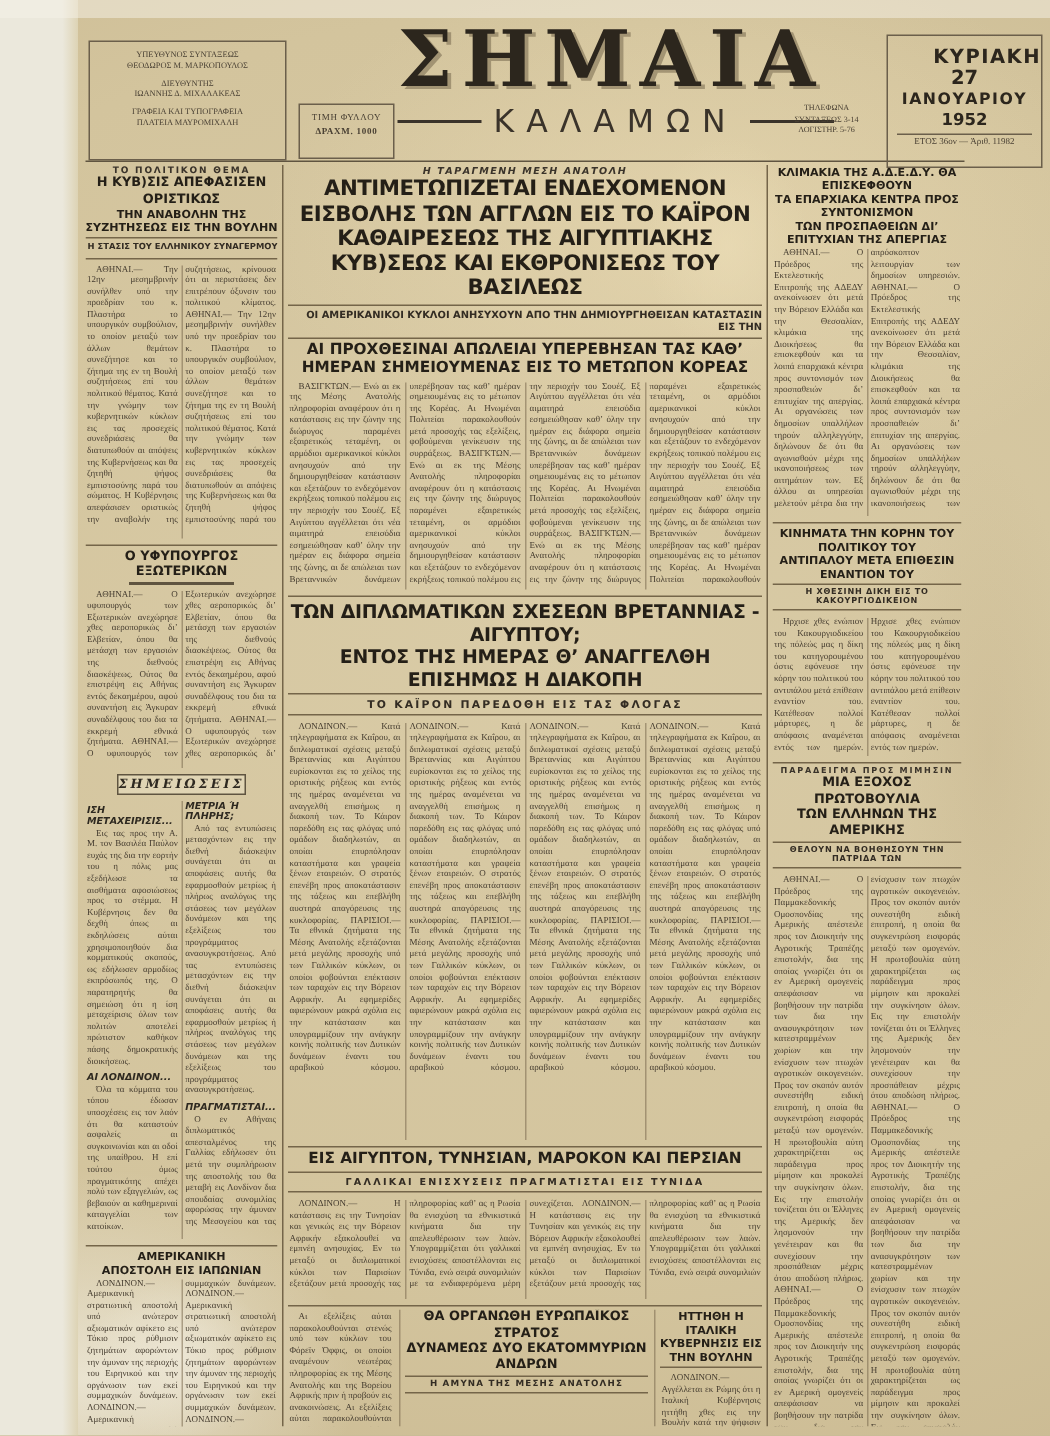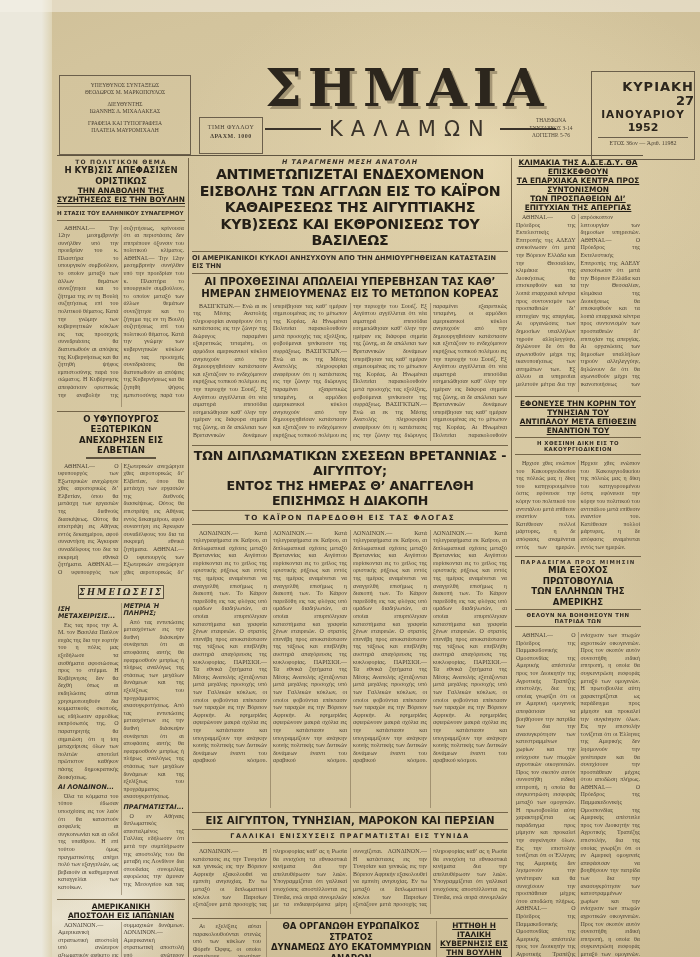--- a/index.html
+++ b/index.html
@@ -8,53 +8,53 @@
     radial-gradient(ellipse 420px 260px at 67% 16%, rgba(236,220,180,.55), rgba(236,220,180,0) 70%),
     radial-gradient(ellipse 260px 200px at 8% 96%, rgba(240,236,222,.8), rgba(240,236,222,0) 70%),
     radial-gradient(ellipse 900px 700px at 50% 45%, #d9cba6 0%, #d3c49d 60%, #c8b78f 100%);
     color:#3c342a;}
   .left-strip{position:absolute;left:0;top:0;width:52px;height:957px;background:linear-gradient(90deg,#ebe8dc 80%,#ddd3b4);}
   .top-strip{position:absolute;left:0;top:0;width:700px;height:12px;background:rgba(245,242,232,.5);}
   .stain{position:absolute;border-radius:50%;pointer-events:none;}
   .page{position:absolute;left:57px;top:13px;width:586px;height:938px;}
 
   
-  .masthead{position:relative;height:93px;margin-top:48px;}
+  .masthead{position:relative;height:93px;}
   .mh-box{position:absolute;border:1px solid #6b5f4b;text-align:center;color:#4a4134;}
   .pubbox{left:2px;top:14px;width:130px;height:72px;font-size:5.6px;line-height:7px;padding-top:6px;}
   .pubbox .grp{margin-bottom:5px;}
   .pricebox{left:142px;top:56px;width:62px;height:30px;font-size:6px;line-height:9px;padding-top:5px;letter-spacing:.5px;}
   .titlewrap{position:absolute;left:208px;top:0;width:250px;text-align:center;}
   .nameplate{font-family:"DejaVu Serif",serif;font-weight:bold;font-size:52px;line-height:54px;letter-spacing:6px;color:#2c261d;text-shadow:2.5px 2.5px 0 rgba(110,96,70,.5);}
   .subname{display:flex;align-items:center;justify-content:space-between;gap:8px;margin-top:2px;color:#3a332a;}
   .subname .dash{flex:0 0 56px;border-top:2px solid #3a332a;}
   .subname .txt{font-size:21px;letter-spacing:8px;font-family:"DejaVu Sans",sans-serif;}
   .phones{position:absolute;left:462px;top:56px;width:64px;font-size:5.4px;line-height:7.5px;text-align:center;color:#4a4134;}
   .datebox{left:534px;top:10px;width:102px;height:80px;padding-top:7px;}
   .datebox .d1{font-family:"DejaVu Sans",sans-serif;font-weight:bold;font-size:13px;line-height:15px;color:#2c261d;letter-spacing:1px;text-align:right;}
-  .datebox .d2{font-family:"DejaVu Sans",sans-serif;font-weight:bold;font-size:13px;line-height:14px;color:#2c261d;text-align:right;}
+  .datebox .d2{font-family:"DejaVu Sans",sans-serif;font-weight:bold;font-size:13px;line-height:14px;color:#2c261d;}
   .datebox .d3{font-family:"DejaVu Sans",sans-serif;font-weight:bold;font-size:10.5px;line-height:13px;color:#2c261d;letter-spacing:1px;}
   .datebox .d4{font-family:"DejaVu Sans",sans-serif;font-weight:bold;font-size:11px;line-height:13px;color:#2c261d;}
   .datebox .d5{font-size:6px;border-top:1px solid #6b5f4b;margin:3px 6px 0 6px;padding-top:2px;color:#4a4134;}
   .mh-rule{border-top:1.5px solid #5f5440;margin-top:1px;}
 
   
   .main{display:grid;grid-template-columns:128px 324px 126px;column-gap:3px;height:841px;overflow:hidden;margin-top:2px;}
   .colL,.colC,.colR{overflow:hidden;}
   .colC{border-left:1px solid #746549;border-right:1px solid #746549;padding:0 3px;}
 
   .kicker{font-family:"DejaVu Sans",sans-serif;font-weight:bold;font-style:italic;font-size:6.4px;text-align:center;letter-spacing:1px;color:#3a332a;}
   .kicker2{font-family:"DejaVu Sans",sans-serif;font-weight:bold;font-size:6px;text-align:center;letter-spacing:1.2px;color:#3a332a;}
   .hL{font-family:"DejaVu Sans",sans-serif;font-weight:bold;text-align:center;color:#241f17;}
   .h-xl{font-size:14.2px;line-height:16.5px;letter-spacing:-.3px;}
   .h-lg{font-size:12.6px;line-height:15px;letter-spacing:-.2px;}
   .h-md{font-size:10.2px;line-height:12.5px;}
   .h-sm{font-size:8.6px;line-height:10.5px;}
-  .h-xs{font-size:7.4px;line-height:9px;text-decoration:underline;}
-  .deck{font-family:"DejaVu Sans",sans-serif;font-weight:bold;font-size:6.6px;line-height:8.5px;text-align:left;color:#332c23;border-top:1px solid #746549;border-bottom:1px solid #746549;padding:2px 0;margin:2px 0;}
+  .h-xs{font-size:7.4px;line-height:9px;}
+  .deck{font-family:"DejaVu Sans",sans-serif;font-weight:bold;font-size:6.6px;line-height:8.5px;text-align:right;color:#332c23;border-top:1px solid #746549;border-bottom:1px solid #746549;padding:2px 0;margin:2px 0;}
   .subdeck{font-family:"DejaVu Sans",sans-serif;font-weight:bold;font-size:7.2px;letter-spacing:1.5px;text-align:center;color:#332c23;border-top:1px solid #746549;border-bottom:1px solid #746549;padding:2px 0;margin:2px 0 3px 0;}
   .rule{border-top:1px solid #746549;margin:2px 0;}
   .bodytext{font-size:6px;line-height:7.6px;text-align:justify;color:#463d30;columns:2;column-gap:5px;column-rule:1px solid rgba(120,104,77,.55);overflow:hidden;padding:2px 1px;}
   .cols4{columns:4;column-gap:6px;}
   .cols1{columns:1;}
   .bodytext p{margin:0 0 3px 0;text-indent:6px;}
   .crosshead{font-family:"DejaVu Sans",sans-serif;font-weight:bold;font-style:italic;font-size:6.4px;text-align:left;color:#2e2920;margin:3px 0 1px 0;}
   .notesbadge{display:block;width:84px;margin:2px auto;border:1px solid #5f5440;font-family:"DejaVu Serif",serif;font-style:italic;font-weight:bold;font-size:8.5px;text-align:left;letter-spacing:2px;padding:1px 0;color:#2e2920;background:rgba(255,250,235,.25);}
   .flourish{width:70px;margin:1px auto 2px auto;border-bottom:2px double #5f5440;}
   .bottomrow{display:grid;grid-template-columns:70px 166px 1fr;column-gap:4px;height:168px;overflow:hidden;}
@@ -126,21 +126,20 @@
         <div class="hL h-sm">Η ΚΥΒ)ΣΙΣ ΑΠΕΦΑΣΙΣΕΝ ΟΡΙΣΤΙΚΩΣ</div>
         <div class="hL h-xs">ΤΗΝ ΑΝΑΒΟΛΗΝ ΤΗΣ ΣΥΖΗΤΗΣΕΩΣ ΕΙΣ ΤΗΝ ΒΟΥΛΗΝ</div>
         <div class="deck" style="font-size:5.6px">Η ΣΤΑΣΙΣ ΤΟΥ ΕΛΛΗΝΙΚΟΥ ΣΥΝΑΓΕΡΜΟΥ</div>
         <div class="bodytext" style="height:182px">
           <p>ΑΘΗΝΑΙ.— Την 12ην μεσημβρινήν συνήλθεν υπό την προεδρίαν του κ. Πλαστήρα το υπουργικόν συμβούλιον, το οποίον μεταξύ των άλλων θεμάτων συνεζήτησε και το ζήτημα της εν τη Βουλή συζητήσεως επί του πολιτικού θέματος. Κατά την γνώμην των κυβερνητικών κύκλων εις τας προσεχείς συνεδριάσεις θα διατυπωθούν αι απόψεις της Κυβερνήσεως και θα ζητηθή ψήφος εμπιστοσύνης παρά του σώματος. Η Κυβέρνησις απεφάσισεν οριστικώς την αναβολήν της συζητήσεως, κρίνουσα ότι αι περιστάσεις δεν επιτρέπουν όξυνσιν του πολιτικού κλίματος. ΑΘΗΝΑΙ.— Την 12ην μεσημβρινήν συνήλθεν υπό την προεδρίαν του κ. Πλαστήρα το υπουργικόν συμβούλιον, το οποίον μεταξύ των άλλων θεμάτων συνεζήτησε και το ζήτημα της εν τη Βουλή συζητήσεως επί του πολιτικού θέματος. Κατά την γνώμην των κυβερνητικών κύκλων εις τας προσεχείς συνεδριάσεις θα διατυπωθούν αι απόψεις της Κυβερνήσεως και θα ζητηθή ψήφος εμπιστοσύνης παρά του σώματος. Η Κυβέρνησις απεφάσισεν οριστικώς την αναβολήν της συζητήσεως, κρίνουσα ότι αι περιστάσεις δεν επιτρέπουν όξυνσιν του πολιτικού κλίματος.</p>
 
         </div>
 
         <div class="rule"></div>
         <div class="hL h-sm">Ο ΥΦΥΠΟΥΡΓΟΣ ΕΞΩΤΕΡΙΚΩΝ</div>
-        <div class="hL h-sm">ΑΝΕΧΩΡΗΣΕΝ ΕΙΣ ΕΛΒΕΤΙΑΝ</div>
         <div class="flourish"></div>
         <div class="bodytext" style="height:118px">
           <p>ΑΘΗΝΑΙ.— Ο υφυπουργός των Εξωτερικών ανεχώρησε χθες αεροπορικώς δι’ Ελβετίαν, όπου θα μετάσχη των εργασιών της διεθνούς διασκέψεως. Ούτος θα επιστρέψη εις Αθήνας εντός δεκαημέρου, αφού συναντήση εις Άγκυραν συναδέλφους του δια τα εκκρεμή εθνικά ζητήματα. ΑΘΗΝΑΙ.— Ο υφυπουργός των Εξωτερικών ανεχώρησε χθες αεροπορικώς δι’ Ελβετίαν, όπου θα μετάσχη των εργασιών της διεθνούς διασκέψεως. Ούτος θα επιστρέψη εις Αθήνας εντός δεκαημέρου, αφού συναντήση εις Άγκυραν συναδέλφους του δια τα εκκρεμή εθνικά ζητήματα. ΑΘΗΝΑΙ.— Ο υφυπουργός των Εξωτερικών ανεχώρησε χθες αεροπορικώς δι’ Ελβετίαν, όπου θα μετάσχη των εργασιών της διεθνούς διασκέψεως. Ούτος θα επιστρέψη εις Αθήνας εντός δεκαημέρου, αφού συναντήση εις Άγκυραν συναδέλφους του δια τα εκκρεμή εθνικά ζητήματα.</p>
         </div>
 
         <div class="notesbadge">ΣΗΜΕΙΩΣΕΙΣ</div>
         <div class="bodytext" style="height:292px">
           <div class="crosshead">ΙΣΗ ΜΕΤΑΧΕΙΡΙΣΙΣ...</div>
           <p>Εις τας προς την Α. Μ. τον Βασιλέα Παύλον ευχάς της δια την εορτήν του η πόλις μας εξεδήλωσε τα αισθήματα αφοσιώσεως προς το στέμμα. Η Κυβέρνησις δεν θα δεχθή όπως αι εκδηλώσεις αύται χρησιμοποιηθούν δια κομματικούς σκοπούς, ως εδήλωσεν αρμοδίως εκπρόσωπός της. Ο παρατηρητής θα σημειώση ότι η ίση μεταχείρισις όλων των πολιτών αποτελεί πρώτιστον καθήκον πάσης δημοκρατικής διοικήσεως.</p>
           <div class="crosshead">ΑΙ ΛΟΝΔΙΝΟΝ...</div>
@@ -212,21 +211,21 @@
 
       <div class="colR">
         <div class="hL h-xs">ΚΛΙΜΑΚΙΑ ΤΗΣ Α.Δ.Ε.Δ.Υ. ΘΑ ΕΠΙΣΚΕΦΘΟΥΝ</div>
         <div class="hL h-xs">ΤΑ ΕΠΑΡΧΙΑΚΑ ΚΕΝΤΡΑ ΠΡΟΣ ΣΥΝΤΟΝΙΣΜΟΝ</div>
         <div class="hL h-xs">ΤΩΝ ΠΡΟΣΠΑΘΕΙΩΝ ΔΙ’ ΕΠΙΤΥΧΙΑΝ ΤΗΣ ΑΠΕΡΓΙΑΣ</div>
         <div class="bodytext" style="height:178px">
           <p>ΑΘΗΝΑΙ.— Ο Πρόεδρος της Εκτελεστικής Επιτροπής της ΑΔΕΔΥ ανεκοίνωσεν ότι μετά την Βόρειον Ελλάδα και την Θεσσαλίαν, κλιμάκια της Διοικήσεως θα επισκεφθούν και τα λοιπά επαρχιακά κέντρα προς συντονισμόν των προσπαθειών δι’ επιτυχίαν της απεργίας. Αι οργανώσεις των δημοσίων υπαλλήλων τηρούν αλληλεγγύην, δηλώνουν δε ότι θα αγωνισθούν μέχρι της ικανοποιήσεως των αιτημάτων των. Εξ άλλου αι υπηρεσίαι μελετούν μέτρα δια την απρόσκοπτον λειτουργίαν των δημοσίων υπηρεσιών. ΑΘΗΝΑΙ.— Ο Πρόεδρος της Εκτελεστικής Επιτροπής της ΑΔΕΔΥ ανεκοίνωσεν ότι μετά την Βόρειον Ελλάδα και την Θεσσαλίαν, κλιμάκια της Διοικήσεως θα επισκεφθούν και τα λοιπά επαρχιακά κέντρα προς συντονισμόν των προσπαθειών δι’ επιτυχίαν της απεργίας. Αι οργανώσεις των δημοσίων υπαλλήλων τηρούν αλληλεγγύην, δηλώνουν δε ότι θα αγωνισθούν μέχρι της ικανοποιήσεως των αιτημάτων των. Εξ άλλου αι υπηρεσίαι μελετούν μέτρα δια την απρόσκοπτον λειτουργίαν των δημοσίων υπηρεσιών. ΑΘΗΝΑΙ.— Ο Πρόεδρος της Εκτελεστικής Επιτροπής της ΑΔΕΔΥ ανεκοίνωσεν ότι μετά την Βόρειον Ελλάδα και την Θεσσαλίαν, κλιμάκια της Διοικήσεως θα επισκεφθούν και τα λοιπά επαρχιακά κέντρα προς συντονισμόν των προσπαθειών δι’ επιτυχίαν της απεργίας. Αι οργανώσεις των δημοσίων υπαλλήλων τηρούν αλληλεγγύην, δηλώνουν δε ότι θα αγωνισθούν μέχρι της ικανοποιήσεως των αιτημάτων των. Εξ άλλου αι υπηρεσίαι μελετούν μέτρα δια την απρόσκοπτον λειτουργίαν των δημοσίων υπηρεσιών.</p>
         </div>
 
         <div class="rule"></div>
-        <div class="hL h-xs">ΕΦΟΝΕΥΣΕ ΤΗΝ ΚΟΡΗΝ ΤΟΥ ΤΥΝΗΣΙΑΝ ΤΟΥ</div>
+        <div class="hL h-xs">ΚΙΝΗΜΑΤΑ ΤΗΝ ΚΟΡΗΝ ΤΟΥ ΠΟΛΙΤΙΚΟΥ ΤΟΥ</div>
         <div class="hL h-xs">ΑΝΤΙΠΑΛΟΥ ΜΕΤΑ ΕΠΙΘΕΣΙΝ ΕΝΑΝΤΙΟΝ ΤΟΥ</div>
         <div class="subdeck" style="font-size:5.4px;letter-spacing:.5px">Η ΧΘΕΣΙΝΗ ΔΙΚΗ ΕΙΣ ΤΟ ΚΑΚΟΥΡΓΙΟΔΙΚΕΙΟΝ</div>
         <div class="bodytext" style="height:92px">
           <p>Ηρχισε χθες ενώπιον του Κακουργιοδικείου της πόλεώς μας η δίκη του κατηγορουμένου όστις εφόνευσε την κόρην του πολιτικού του αντιπάλου μετά επίθεσιν εναντίον του. Κατέθεσαν πολλοί μάρτυρες, η δε απόφασις αναμένεται εντός των ημερών. Ηρχισε χθες ενώπιον του Κακουργιοδικείου της πόλεώς μας η δίκη του κατηγορουμένου όστις εφόνευσε την κόρην του πολιτικού του αντιπάλου μετά επίθεσιν εναντίον του. Κατέθεσαν πολλοί μάρτυρες, η δε απόφασις αναμένεται εντός των ημερών.</p>
         </div>
 
         <div class="rule"></div>
         <div class="kicker2" style="font-size:5.4px">ΠΑΡΑΔΕΙΓΜΑ ΠΡΟΣ ΜΙΜΗΣΙΝ</div>
         <div class="hL h-sm">ΜΙΑ ΕΞΟΧΟΣ ΠΡΩΤΟΒΟΥΛΙΑ</div>
         <div class="hL h-sm">ΤΩΝ ΕΛΛΗΝΩΝ ΤΗΣ ΑΜΕΡΙΚΗΣ</div>

